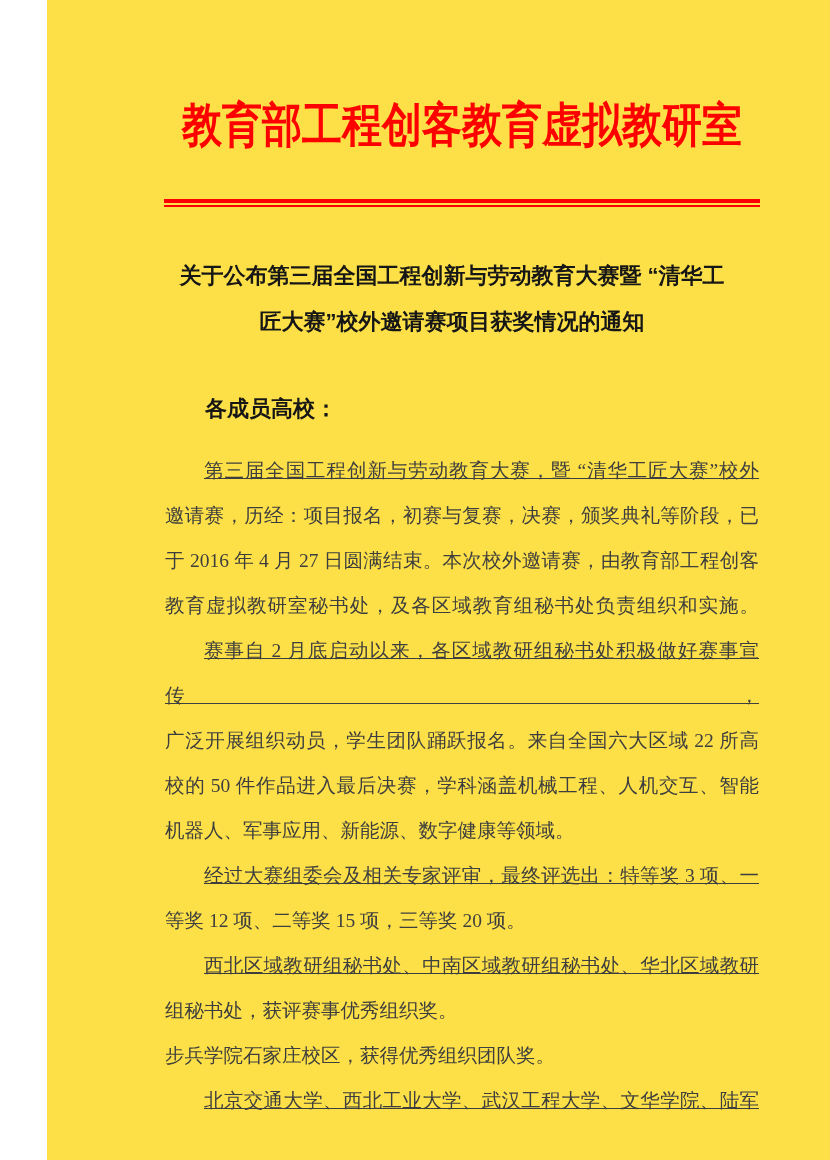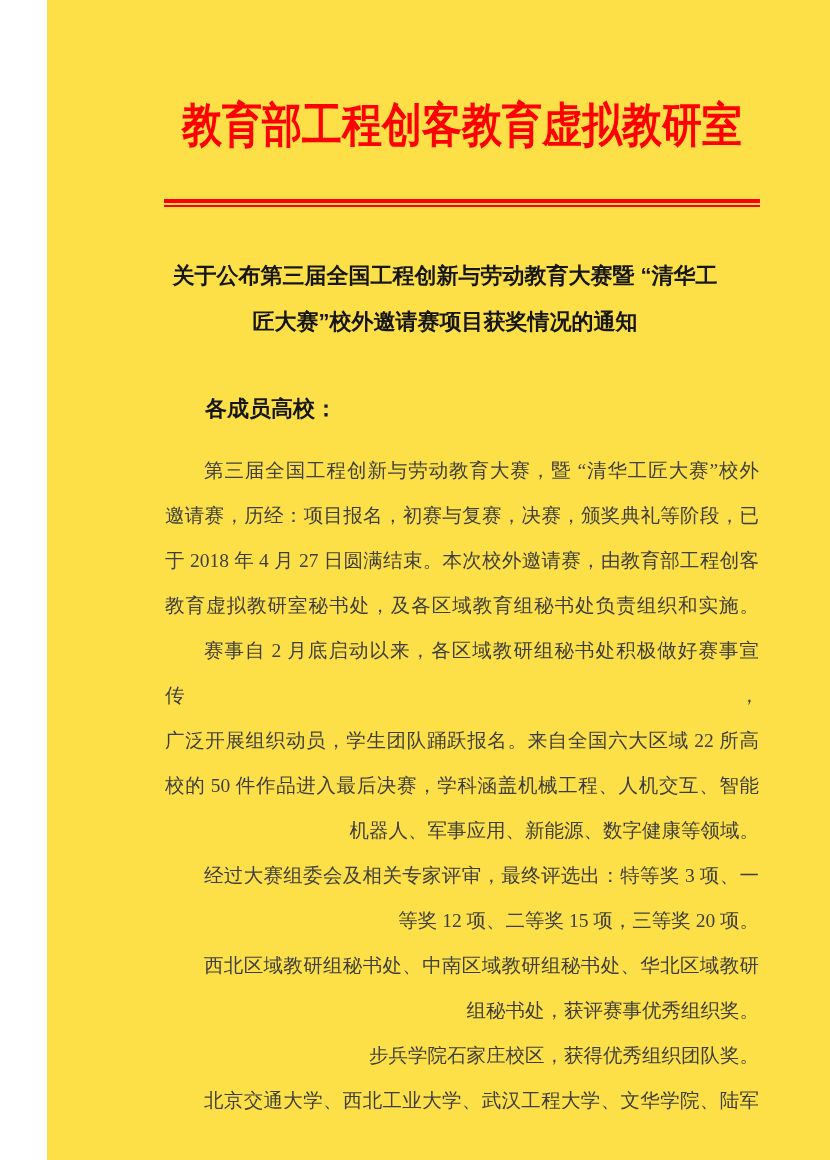--- a/index.html
+++ b/index.html
@@ -27,21 +27,21 @@
   }
   .rule-thick{
     position:absolute;left:117px;top:199px;width:596px;height:4px;
     background:var(--accent,#ff0000);
   }
   .rule-thin{
     position:absolute;left:117px;top:205px;width:596px;height:2px;
     background:var(--accent,#ff0000);
   }
   .doc-title{
-    position:absolute;top:253px;left:42px;width:712px;
+    position:absolute;top:253px;left:49px;width:712px;
     text-align:center;
     font-size:22px;line-height:46px;font-weight:700;
     color:var(--titlecol,#161616);
     font-family:"Liberation Sans","DejaVu Sans",sans-serif;
   }
   .salutation{
     position:absolute;top:394px;left:158px;
     font-size:22px;line-height:30px;font-weight:700;
     color:var(--titlecol,#161616);
     font-family:"Liberation Sans","DejaVu Sans",sans-serif;
@@ -49,28 +49,29 @@
   }
   .notice-body{
     position:absolute;top:448px;left:118px;width:594px;
     font-family:"Liberation Serif","DejaVu Serif",serif;
     font-size:19.5px;
     color:var(--bodycol,#3e3e3e);
   }
   .para{margin:0;padding:0;}
   .line{
     line-height:45px;
-    text-align:right;
+    text-align:left;
   }
   .line.j{
     text-align:justify;
     text-align-last:justify;
   }
   .line.ind{
     text-indent:39px;
+    text-decoration:underline;
   }
 </style>
 </head>
 <body>
 
 <div class="page" style="--accent: #FF0000; --titlecol: #161616; --bodycol: #3E3E3E; --edge: #3B3B3B;">
   <div class="masthead-title">教育部工程创客教育虚拟教研室</div>
 
   <div class="rule-thick"></div>
   <div class="rule-thin"></div>
@@ -79,21 +80,21 @@
       <div>关于公布第三届全国工程创新与劳动教育大赛暨 “清华工</div>
       <div>匠大赛”校外邀请赛项目获奖情况的通知</div>
     </div>
 
   <div class="salutation">各成员高校：</div>
 
   <div class="notice-body">
       <div class="para">
         <div class="line j ind">第三届全国工程创新与劳动教育大赛，暨 “清华工匠大赛”校外</div>
         <div class="line j">邀请赛，历经：项目报名，初赛与复赛，决赛，颁奖典礼等阶段，已</div>
-        <div class="line j">于 2018 年 4 月 27 日圆满结束。本次校外邀请赛，由教育部工程创客</div>
+        <div class="line j">于 2016 年 4 月 27 日圆满结束。本次校外邀请赛，由教育部工程创客</div>
         <div class="line j">教育虚拟教研室秘书处，及各区域教育组秘书处负责组织和实施。</div>
       </div>
       <div class="para">
         <div class="line j ind">赛事自 2 月底启动以来，各区域教研组秘书处积极做好赛事宣传，</div>
         <div class="line j">广泛开展组织动员，学生团队踊跃报名。来自全国六大区域 22 所高</div>
         <div class="line j">校的 50 件作品进入最后决赛，学科涵盖机械工程、人机交互、智能</div>
         <div class="line">机器人、军事应用、新能源、数字健康等领域。</div>
       </div>
       <div class="para">
         <div class="line j ind">经过大赛组委会及相关专家评审，最终评选出：特等奖 3 项、一</div>

